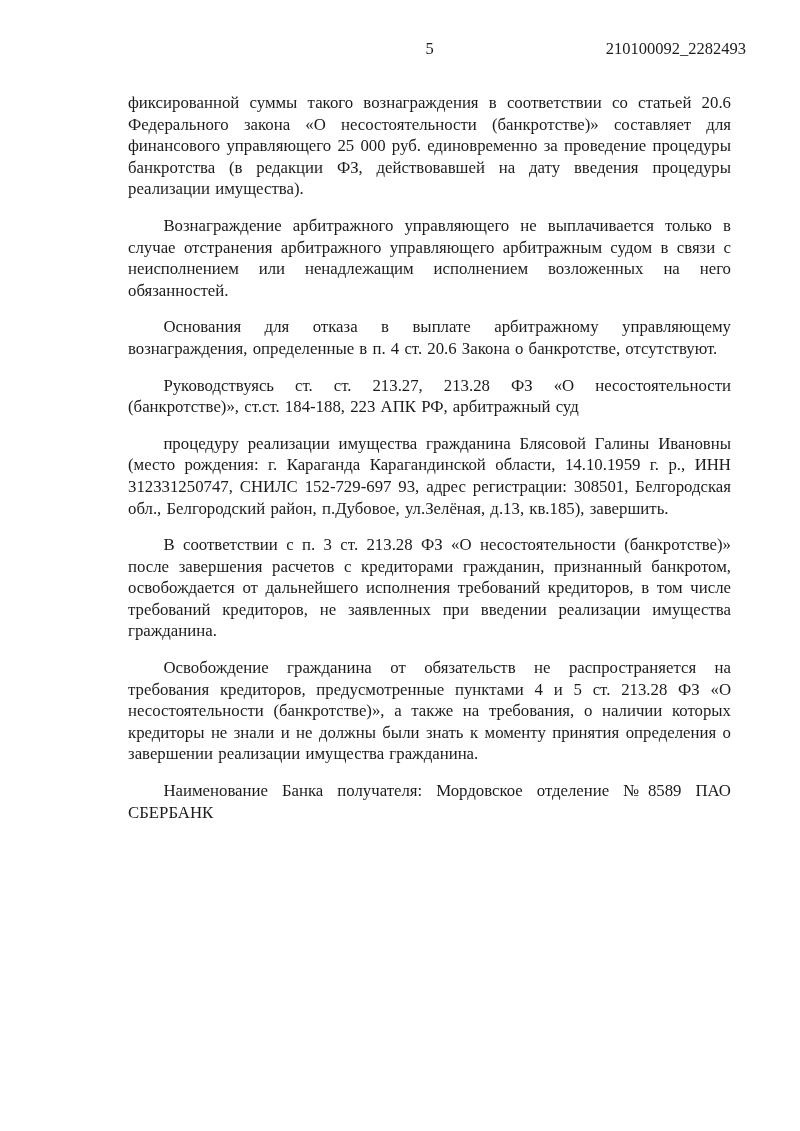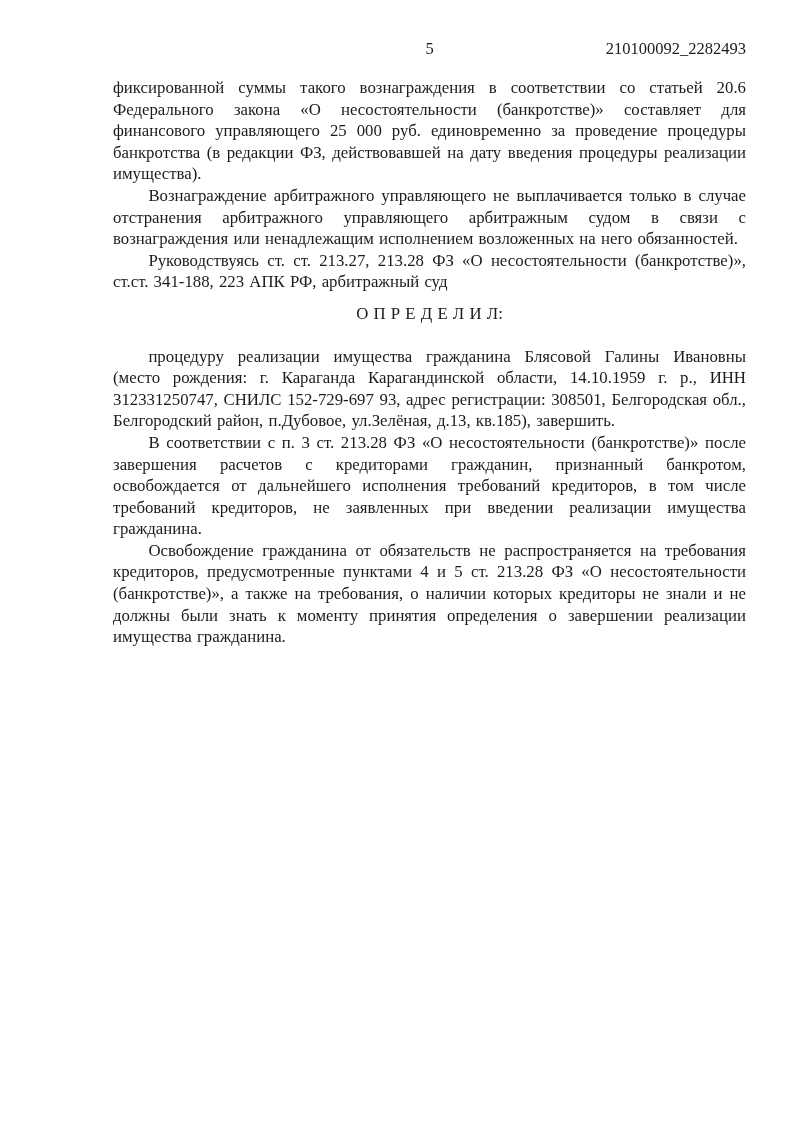--- a/index.html
+++ b/index.html
@@ -39,21 +39,21 @@
   .content {
     position: absolute;
     top: 77px;
     left: 113px;
     width: 633px;
     font-size: 16.8px;
     line-height: 21.6px;
     text-align: justify;
   }
   .content p {
-    margin: 0;
+    margin: 15px;
     padding: 0;
     text-indent: 35.4px;
     word-spacing: 1px;
   }
   .content p.no-indent {
     text-indent: 0;
   }
   .ruling-heading {
     text-align: center;
     text-indent: 0 !important;
@@ -67,23 +67,24 @@
 
 <div class="page">
 
   <div class="page-header">
     <span class="page-num">5</span>
     <span class="doc-code">210100092_2282493</span>
   </div>
 
   <div class="content">
     <p class="no-indent">фиксированной суммы такого вознаграждения в соответствии со статьей 20.6 Федерального закона «О несостоятельности (банкротстве)» составляет для финансового управляющего 25 000 руб. единовременно за проведение процедуры банкротства (в редакции ФЗ, действовавшей на дату введения процедуры реализации имущества).</p>
-    <p>Вознаграждение арбитражного управляющего не выплачивается только в случае отстранения арбитражного управляющего арбитражным судом в связи с вознаграждения или ненадлежащим исполнением возложенных на него обязанностей.</p>
-    <p>Руководствуясь ст. ст. 213.27, 213.28 ФЗ «О несостоятельности (банкротстве)», ст.ст. 341-188, 223 АПК РФ, арбитражный суд</p>
+    <p>Вознаграждение арбитражного управляющего не выплачивается только в случае отстранения арбитражного управляющего арбитражным судом в связи с неисполнением или ненадлежащим исполнением возложенных на него обязанностей.</p>
+    <p>Основания для отказа в выплате арбитражному управляющему вознаграждения, определенные в п. 4 ст. 20.6 Закона о банкротстве, отсутствуют.</p>
+    <p>Руководствуясь ст. ст. 213.27, 213.28 ФЗ «О несостоятельности (банкротстве)», ст.ст. 184-188, 223 АПК РФ, арбитражный суд</p>
 
-    <p class="ruling-heading">О П Р Е Д Е Л И Л:</p>
 
     <p>процедуру реализации имущества гражданина Блясовой Галины Ивановны (место рождения: г. Караганда Карагандинской области, 14.10.1959 г. р., ИНН 312331250747, СНИЛС 152-729-697 93, адрес регистрации: 308501, Белгородская обл., Белгородский район, п.Дубовое, ул.Зелёная, д.13, кв.185), завершить.</p>
     <p>В соответствии с п. 3 ст. 213.28 ФЗ «О несостоятельности (банкротстве)» после завершения расчетов с кредиторами гражданин, признанный банкротом, освобождается от дальнейшего исполнения требований кредиторов, в том числе требований кредиторов, не заявленных при введении реализации имущества гражданина.</p>
     <p>Освобождение гражданина от обязательств не распространяется на требования кредиторов, предусмотренные пунктами 4 и 5 ст. 213.28 ФЗ «О несостоятельности (банкротстве)», а также на требования, о наличии которых кредиторы не знали и не должны были знать к моменту принятия определения о завершении реализации имущества гражданина.</p>
+    <p>Наименование Банка получателя: Мордовское отделение №8589 ПАО СБЕРБАНК</p>
   </div>
 
 </div>
 
 </body></html>

